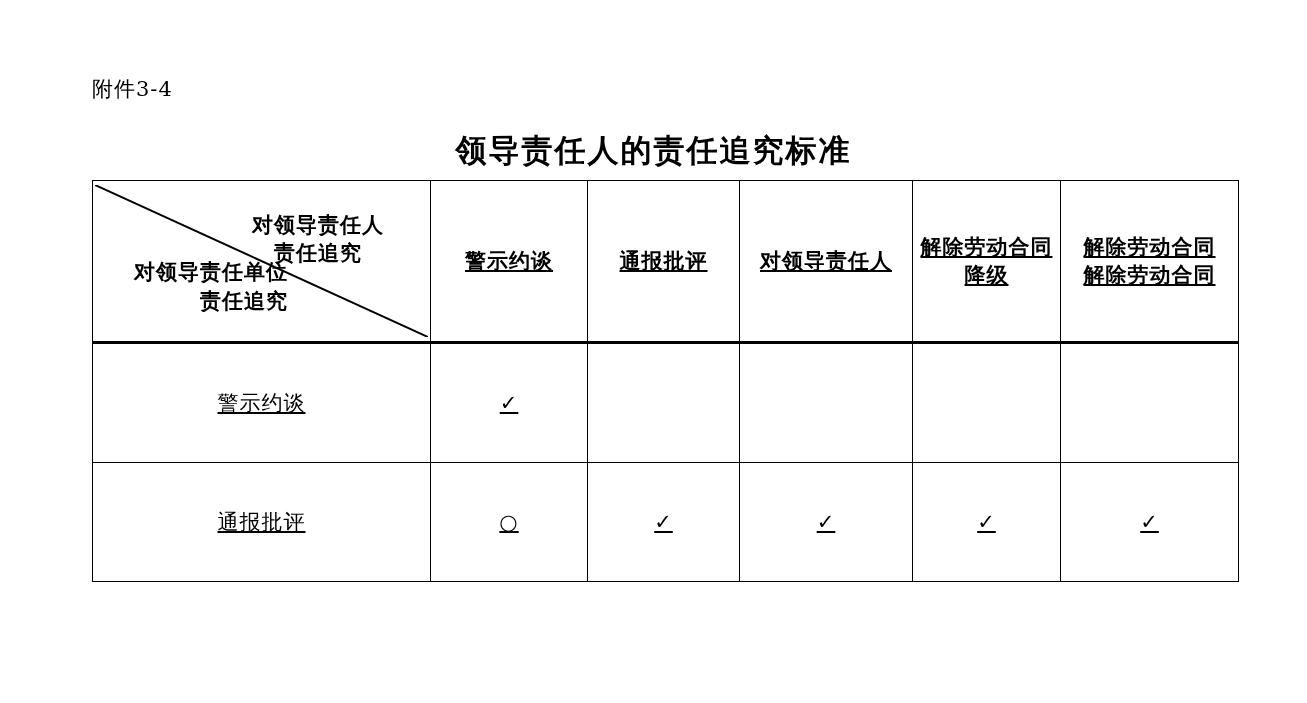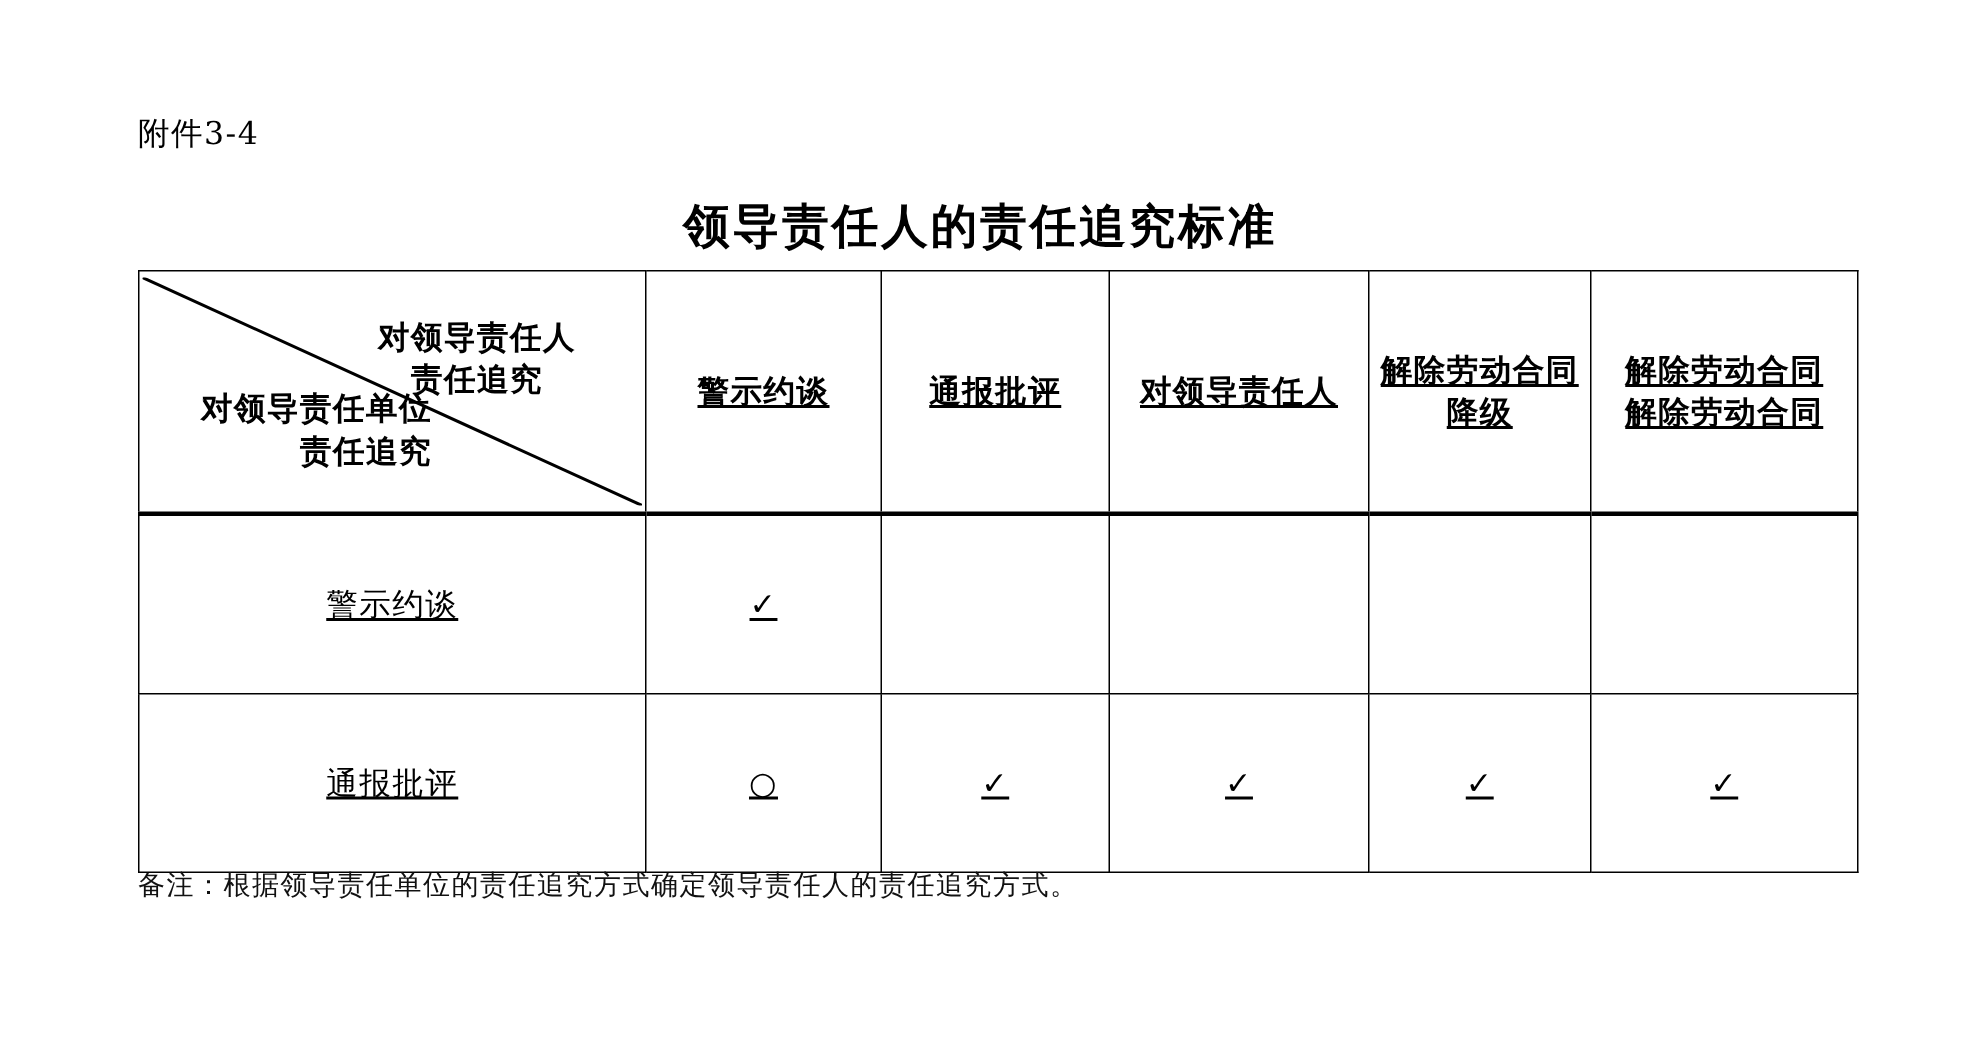--- a/index.html
+++ b/index.html
@@ -196,15 +196,14 @@
         <td class="rowlabel">通报批评</td>
         <td class="mark-circle">○</td>
         <td class="mark-check">✓</td>
         <td class="mark-check">✓</td>
         <td class="mark-check">✓</td>
         <td class="mark-check">✓</td>
       </tr>
     </tbody>
   </table>
 
-  <div class="note">备注：根据领导责任单位的责任追究方式确定领导责任人的责任追究方式。</div>
 
 </div>
 
 </body></html>

